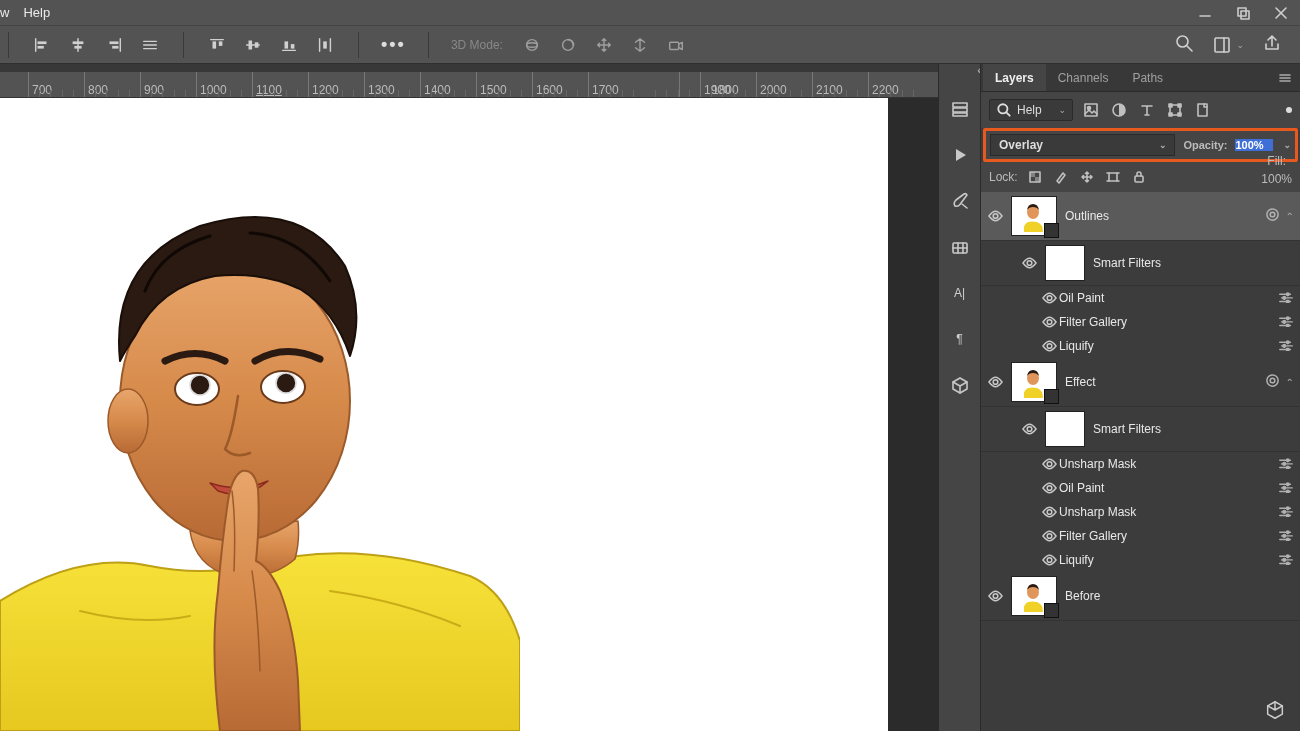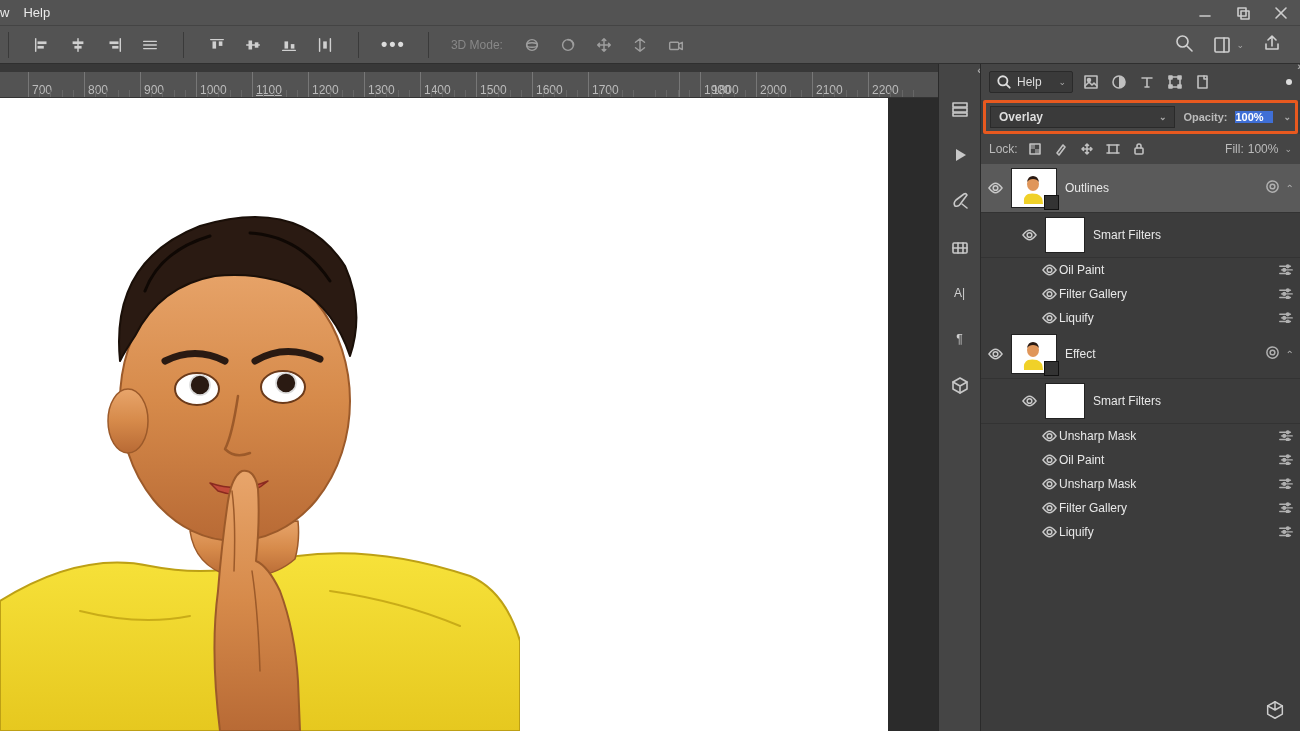--- a/index.html
+++ b/index.html
@@ -80,21 +80,21 @@
   .blend-select .chev{margin-left:auto;font-size:9px;color:#aaa;}
   .op-label{color:#bbb;font-size:11px;}
   .op-val{background:transparent;color:#fff;border:none;width:38px;font-size:11px;text-align:left;}
   .op-val.selected{background:var(--select);color:#fff;}
   .chev-sm{font-size:9px;color:#aaa;margin-left:2px;}
 
   .lock-row{height:30px;display:flex;align-items:center;padding:0 8px;gap:8px;background:var(--bg-panel);color:#bbb;font-size:11px;}
   .lock-row .lock-icons{display:flex;gap:8px;align-items:center;}
   .lock-row .lock-icons div{width:18px;height:18px;display:flex;align-items:center;justify-content:center;}
   .lock-row svg{width:14px;height:14px;color:#c0c0c0;}
-  .lock-row .fill-group{margin-left:auto;display:flex;align-items:center;gap:4px;}
+  .lock-row .fill-group{margin-left:auto;display:flex;align-items:center;gap:4px;flex-direction:column;}
 
   .layer-list{flex:1;overflow:auto;background:var(--bg-panel-dark);}
   .layer-row{display:flex;align-items:center;padding:4px 6px;gap:8px;border-bottom:1px solid #333;}
   .layer-row.selected{background:#5a5a5a;}
   .layer-row.indent1{padding-left:40px;}
   .layer-row.indent2{padding-left:60px;gap:2px;}
   .layer-row.filter-item{height:24px;padding-top:0;padding-bottom:0;border-bottom:none;}
   .vis{width:16px;height:16px;display:flex;align-items:center;justify-content:center;color:#c8c8c8;flex-shrink:0;}
   .vis svg{width:15px;height:12px;}
   .thumb{width:46px;height:40px;background:#fff;border:1px solid #222;position:relative;flex-shrink:0;}
@@ -432,20 +432,32 @@
           <svg viewBox="0 0 20 20">
             <path d="M10 3 L17 7 L17 14 L10 18 L3 14 L3 7 Z"></path>
             <path d="M3 7 L10 11 L17 7 M10 11 L10 18"></path>
           </svg>
         </div>
     </div>
 
     <div class="panels-col">
       <span class="expand-chev">››</span>
 
+      <div class="panel-tabs">
+        <div class="tab active">Layers</div>
+        <div class="tab">Channels</div>
+        <div class="tab">Paths</div>
+        <div class="menu">
+            <svg viewBox="0 0 14 14">
+              <line x1="2" y1="4" x2="12" y2="4"></line>
+              <line x1="2" y1="7" x2="12" y2="7"></line>
+              <line x1="2" y1="10" x2="12" y2="10"></line>
+            </svg>
+          </div>
+      </div>
 
       <div class="filter-row">
         <div class="kind-select">
           <svg viewBox="0 0 14 14">
               <circle cx="6" cy="6" r="4"></circle>
               <line x1="9" y1="9" x2="12" y2="12"></line>
             </svg>
           <span>Help</span>
           <span class="chev">⌄</span>
         </div>
@@ -736,20 +748,36 @@
             <span class="lname">Liquify</span>
             <div class="adj-icon"><svg viewBox="0 0 18 12">
                 <line x1="2" y1="3" x2="14" y2="3"></line>
                 <line x1="4" y1="7" x2="16" y2="7"></line>
                 <line x1="2" y1="11" x2="14" y2="11"></line>
                 <circle cx="11" cy="3" r="1.5" fill="currentColor"></circle>
                 <circle cx="7" cy="7" r="1.5" fill="currentColor"></circle>
                 <circle cx="11" cy="11" r="1.5" fill="currentColor"></circle>
               </svg></div>
           </div>
+          <div class="layer-row">
+            <div class="vis">
+              <svg viewBox="0 0 16 12">
+                <path d="M1 6 Q5 1 8 1 Q11 1 15 6 Q11 11 8 11 Q5 11 1 6Z"></path>
+                <circle cx="8" cy="6" r="2.5"></circle>
+              </svg>
+            </div>
+            <div class="thumb person smart">
+              <div class="mini"><svg viewBox="0 0 22 30" style="width:100%;height:100%">
+                  <path d="M2 30 Q1 22 6 20 Q10 19 15 20 Q21 22 21 30Z" fill="#f0d128" stroke="none"></path>
+                  <ellipse cx="11" cy="10" rx="6" ry="7" fill="#e0965a" stroke="none"></ellipse>
+                  <path d="M5 8 Q6 2 11 2 Q16 2 17 8 Q15 5 11 5 Q7 5 5 8Z" fill="#2a1a12" stroke="none"></path>
+                </svg></div>
+            </div>
+            <span class="lname">Before</span>
+          </div>
         </div>
 
       <div class="logo-area">
         <svg viewBox="0 0 24 24">
             <path d="M12 3 L20 7.5 L20 16.5 L12 21 L4 16.5 L4 7.5 Z"></path>
             <path d="M12 3 L12 12 L20 7.5 M12 12 L4 7.5"></path>
           </svg>
       </div>
     </div>
 

